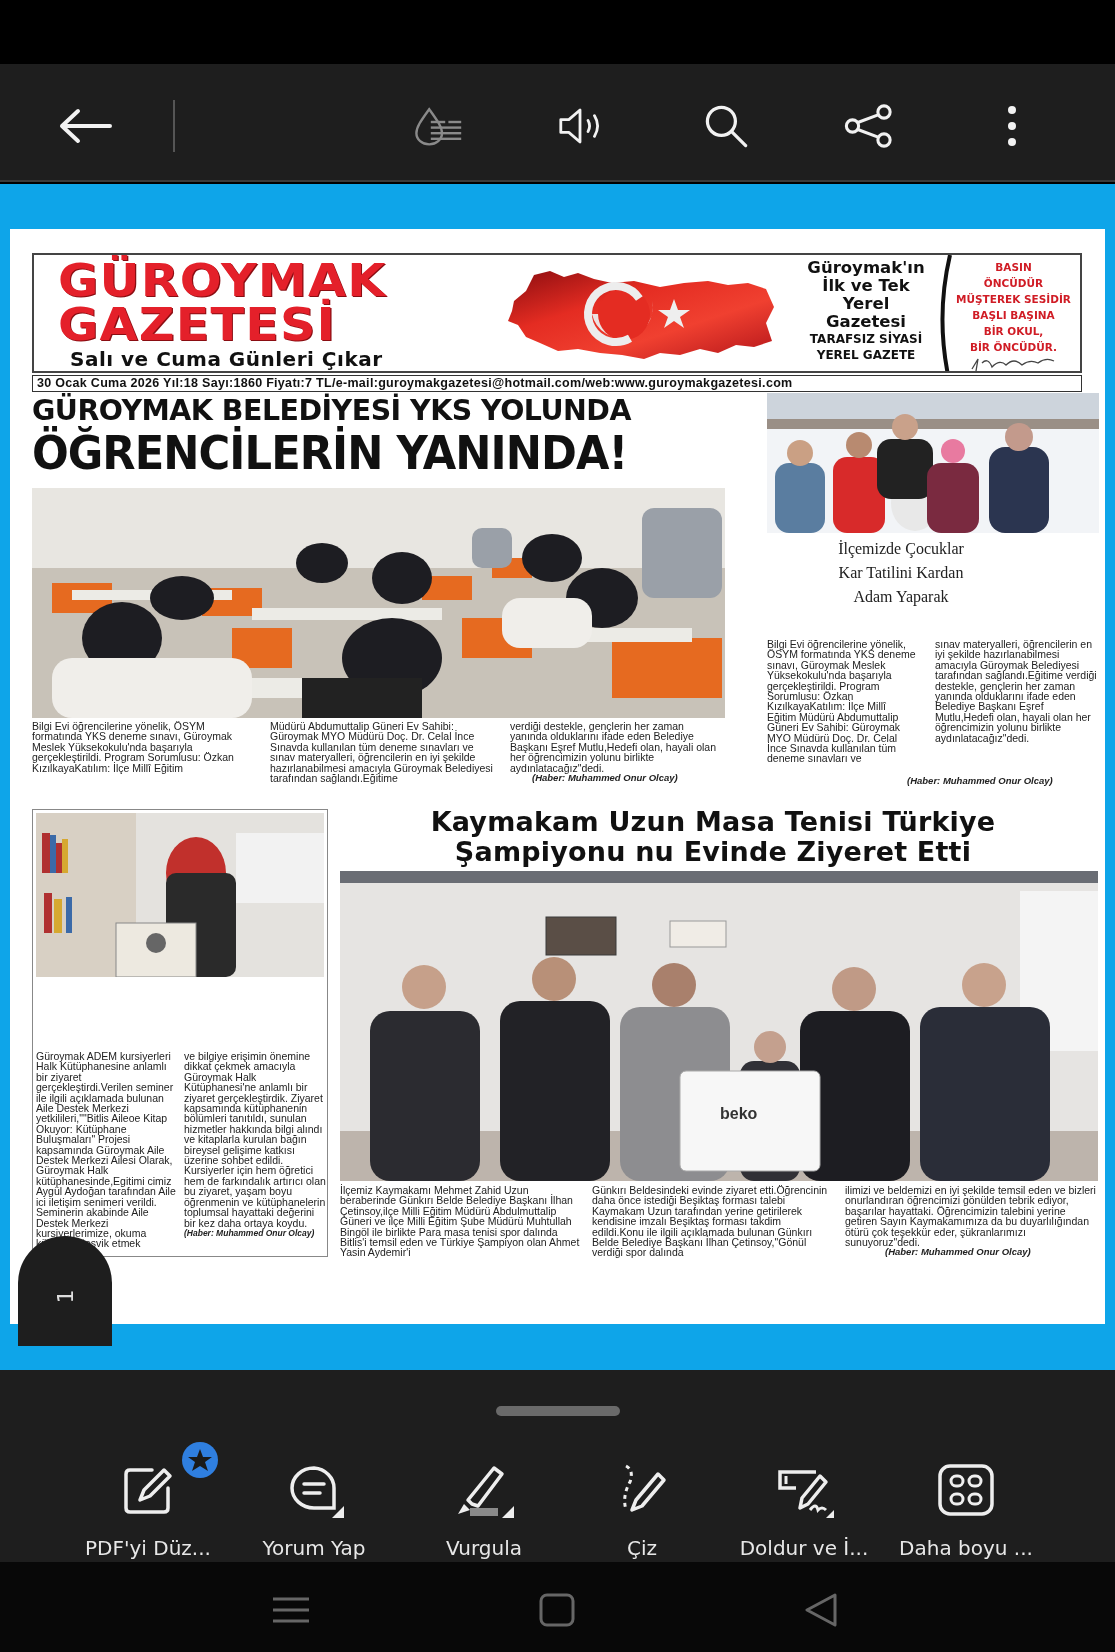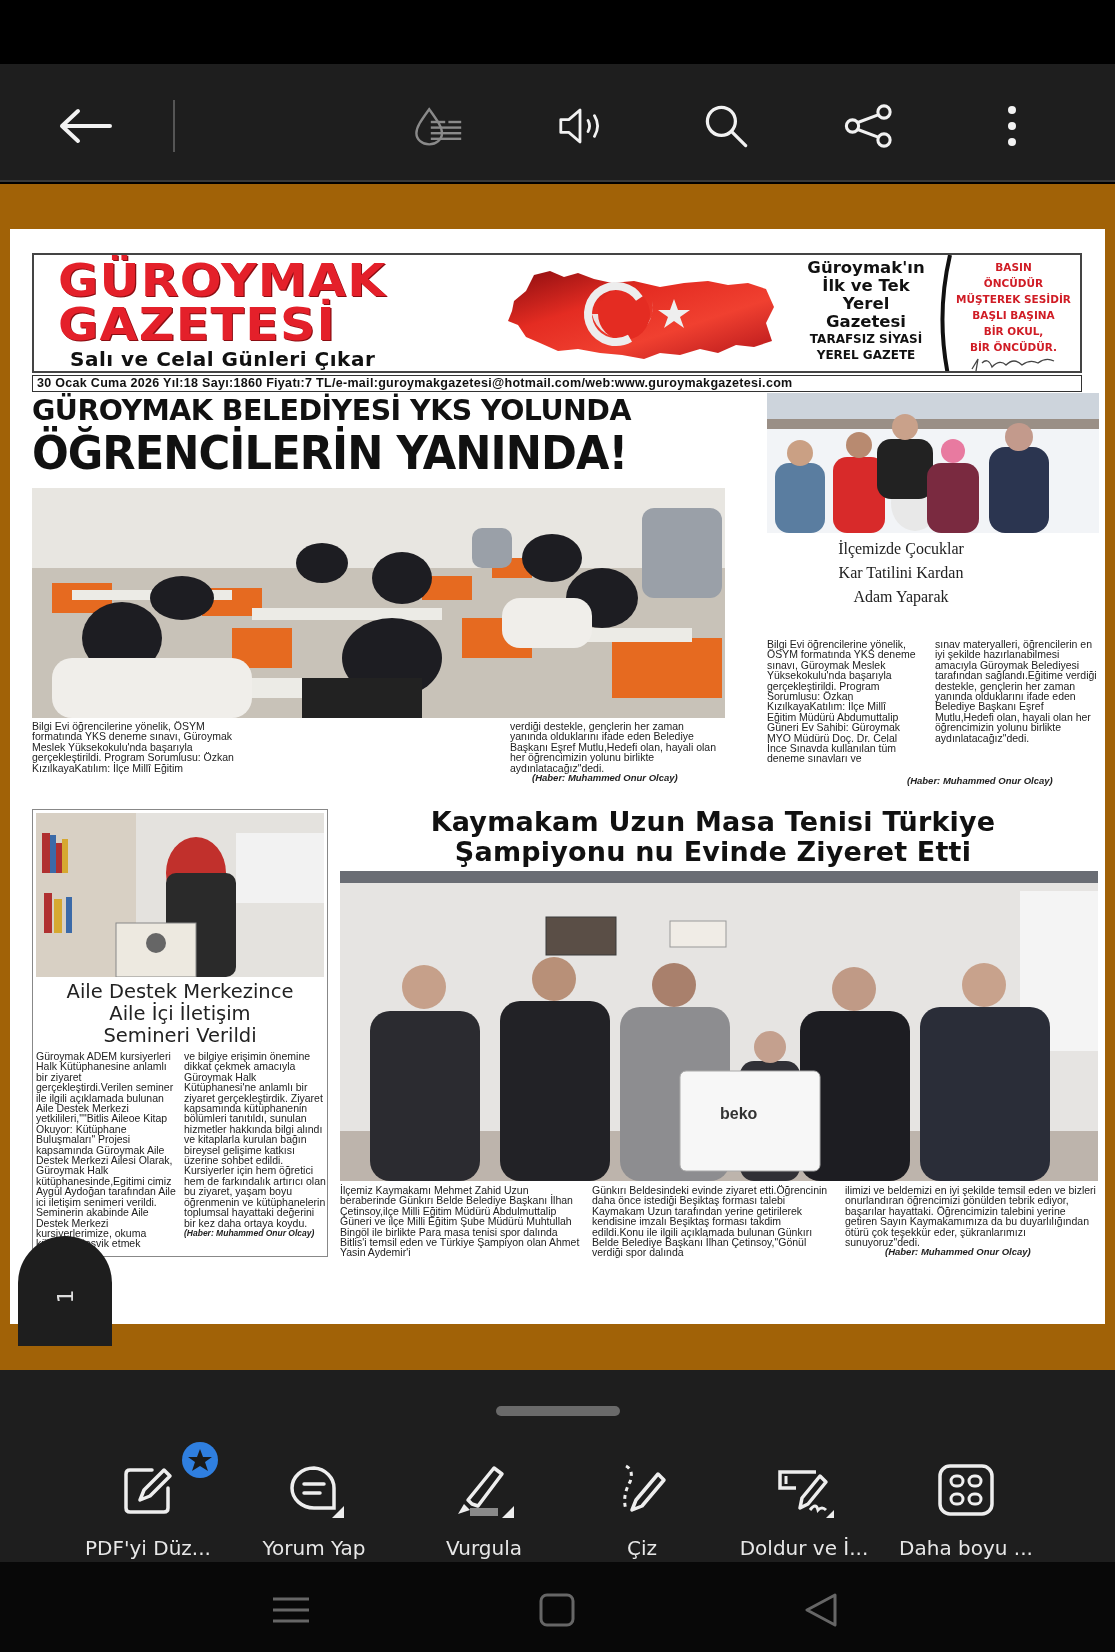--- a/index.html
+++ b/index.html
@@ -1,21 +1,21 @@
 <!DOCTYPE html>
 <html><head>
 <meta charset="utf-8">
 <style>
   * { box-sizing: border-box; margin: 0; padding: 0; }
   html, body { width: 1115px; height: 1652px; background: #000; overflow: hidden; font-family: "Liberation Sans", sans-serif; }
   .statusbar { position: absolute; left: 0; top: 0; width: 1115px; height: 64px; background: #000; }
   .topbar { position: absolute; left: 0; top: 64px; width: 1115px; height: 118px; background: #1e1e1e; border-bottom: 2px solid #3a3a3a; }
   .topbar .icon { position: absolute; top: 34px; width: 56px; height: 56px; display: flex; align-items: center; justify-content: center; cursor: pointer; }
   .topbar .divider { position: absolute; left: 173px; top: 36px; width: 2px; height: 52px; background: #555; }
-  .viewer { position: absolute; left: 0; top: 184px; width: 1115px; height: 1186px; background: #a16207; }
+  .viewer { position: absolute; left: 0; top: 184px; width: 1115px; height: 1186px; background: #0ea5e9; }
   .page { position: absolute; left: 10px; top: 45px; width: 1095px; height: 1095px; background: #fff; }
   .masthead { position: absolute; left: 22px; top: 24px; width: 1050px; height: 120px; border: 2px solid #444; background: #fff; overflow: hidden; }
   .mh-title { position: absolute; left: 24px; top: 4px; width: 430px; font-family: "DejaVu Sans", sans-serif; font-weight: bold; color: #e4202a; font-size: 44px; line-height: 44px; letter-spacing: 1px; transform: scaleX(1.12); transform-origin: left; text-shadow: 1px 1px 0 #8a0d12; }
   .mh-sub { position: absolute; left: 36px; top: 92px; font-family: "DejaVu Sans", sans-serif; font-weight: bold; font-size: 20px; color: #111; letter-spacing: 0.5px; }
   .mh-flag { position: absolute; left: 470px; top: 6px; width: 280px; height: 106px; }
   .mh-tag { position: absolute; left: 762px; top: 4px; width: 140px; text-align: center; font-family: "DejaVu Sans", sans-serif; font-weight: bold; color: #111; font-size: 16.5px; line-height: 18px; }
   .mh-tag .small { font-size: 12px; line-height: 16px; }
   .mh-quote { position: absolute; left: 912px; top: 4px; width: 135px; text-align: center; font-family: "DejaVu Sans", sans-serif; font-weight: bold; color: #d01c25; font-size: 10.5px; line-height: 16px; }
   .mh-slash { position: absolute; left: 900px; top: 0; width: 20px; height: 120px; }
   .infobar { position: absolute; left: 22px; top: 146px; width: 1050px; height: 17px; border: 1.5px solid #333; font-family: "Liberation Sans", sans-serif; font-weight: bold; font-size: 12.5px; line-height: 14px; padding-left: 4px; color: #111; letter-spacing: 0.3px; white-space: nowrap; overflow: hidden; }
@@ -94,21 +94,21 @@
 </div>
 
 <div class="viewer">
   <div class="page">
 
     <div class="masthead">
       <div class="mh-title">
         <div>GÜROYMAK</div>
         <div>GAZETESİ</div>
       </div>
-      <div class="mh-sub">Salı ve Celal Günleri Çıkar</div>
+      <div class="mh-sub">Salı ve Cuma Günleri Çıkar</div>
       <svg class="mh-flag" viewBox="0 0 280 106">
         <defs>
           <linearGradient id="fg" x1="0" y1="0" x2="1" y2="1">
             <stop offset="0" stop-color="#8c0d10"></stop>
             <stop offset="0.35" stop-color="#e42c22"></stop>
             <stop offset="0.65" stop-color="#f04030"></stop>
             <stop offset="1" stop-color="#b3151a"></stop>
           </linearGradient>
         </defs>
         <path d="M10 40 L22 30 L30 14 L46 10 L60 16 L74 12 L90 18 L108 22 L130 20 L156 26 L180 22 L204 20 L224 24 L244 22 L262 28 L270 46 L262 62 L268 80 L250 86 L232 84 L214 92 L196 88 L176 94 L156 92 L140 98 L118 94 L96 92 L74 88 L54 90 L36 82 L22 76 L14 64 L4 60 L8 50 Z" fill="url(#fg)"></path>
@@ -184,20 +184,21 @@
         <g fill="#9aa0a8">
             <rect x="610" y="20" width="80" height="90" rx="12"></rect>
             <rect x="440" y="40" width="40" height="40" rx="10"></rect>
           </g>
         <rect x="270" y="190" width="120" height="40" fill="#222"></rect>
       </svg>
     </div>
 
     <div class="article-text" style="left:22px; top:492px; width:693px; height:70px;">
       <div class="col" style="left:0; width:220px;">        Bilgi Evi öğrencilerine yönelik, ÖSYM formatında YKS deneme sınavı, Güroymak Meslek Yüksekokulu'nda başarıyla gerçekleştirildi. Program Sorumlusu: Özkan KızılkayaKatılım: İlçe Millî Eğitim</div>
+      <div class="col" style="left:238px; width:225px;">Müdürü Abdumuttalip Güneri Ev Sahibi: Güroymak MYO Müdürü Doç. Dr. Celal İnce Sınavda kullanılan tüm deneme sınavları ve sınav materyalleri, öğrencilerin en iyi şekilde hazırlanabilmesi amacıyla Güroymak Belediyesi tarafından sağlandı.Eğitime</div>
       <div class="col" style="left:478px; width:214px;">
         <div>verdiği destekle, gençlerin her zaman yanında olduklarını ifade eden Belediye Başkanı Eşref Mutlu,Hedefi olan, hayali olan her öğrencimizin yolunu birlikte aydınlatacağız"dedi.</div>
         <div class="byline" style="padding-left:22px;">(Haber: Muhammed Onur Olcay)</div>
       </div>
     </div>
 
     <div class="photo" style="left:757px; top:164px; width:332px; height:140px;">
       <svg width="332" height="140" viewBox="0 0 332 140">
         <rect width="332" height="140" fill="#e9edf2"></rect>
         <rect y="0" width="332" height="30" fill="#cdd4dc"></rect>
@@ -252,25 +253,20 @@
             <rect x="18" y="86" width="8" height="34"></rect>
           </g>
         <rect x="200" y="20" width="88" height="70" fill="#f2f2f2"></rect>
         <ellipse cx="160" cy="60" rx="30" ry="36" fill="#c1302c"></ellipse>
         <rect x="130" y="60" width="70" height="104" rx="10" fill="#2a2a2a"></rect>
         <rect x="80" y="110" width="80" height="54" fill="#ede9e0" stroke="#888"></rect>
         <circle cx="120" cy="130" r="10" fill="#666"></circle>
       </svg>
     </div>
 
-    <div class="side-headline" style="left:22px; top:752px; width:296px; font-size:19.5px; line-height:22px;">
-      <div>Aile Destek Merkezince</div>
-      <div>Aile İçi İletişim</div>
-      <div>Semineri Verildi</div>
-    </div>
 
     <div class="article-text" style="left:26px; top:822px; width:290px; height:206px;">
       <div class="col" style="left:0; width:140px;">        Güroymak ADEM kursiyerleri Halk Kütüphanesine anlamlı bir ziyaret gerçekleştirdi.Verilen seminer ile ilgili açıklamada bulunan Aile Destek Merkezi yetkilileri,""Bitlis Aileoe Kitap Okuyor: Kütüphane Buluşmaları" Projesi kapsamında Güroymak Aile Destek Merkezi Ailesi Olarak, Güroymak Halk kütüphanesinde,Egitimi cimiz Aygül Aydoğan tarafından  Aile ici iletişim senimeri verildi. Seminerin akabinde Aile Destek Merkezi kursiyerlerimize, okuma kültürünü teşvik etmek</div>
       <div class="col" style="left:148px; width:142px;">
         <div>ve bilgiye erişimin önemine dikkat çekmek amacıyla Güroymak Halk Kütüphanesi'ne anlamlı bir ziyaret gerçekleştirdik. Ziyaret kapsamında kütüphanenin bölümleri tanıtıldı, sunulan hizmetler hakkında bilgi alındı ve kitaplarla kurulan bağın bireysel gelişime katkısı üzerine sohbet edildi. Kursiyerler için hem öğretici hem de farkındalık artırıcı olan bu ziyaret, yaşam boyu öğrenmenin ve kütüphanelerin toplumsal hayattaki değerini bir kez daha ortaya koydu.</div>
         <div class="byline" style="font-size:8.5px;">(Haber: Muhammed Onur Olcay)</div>
       </div>
     </div>
 
     <div class="headline3">

